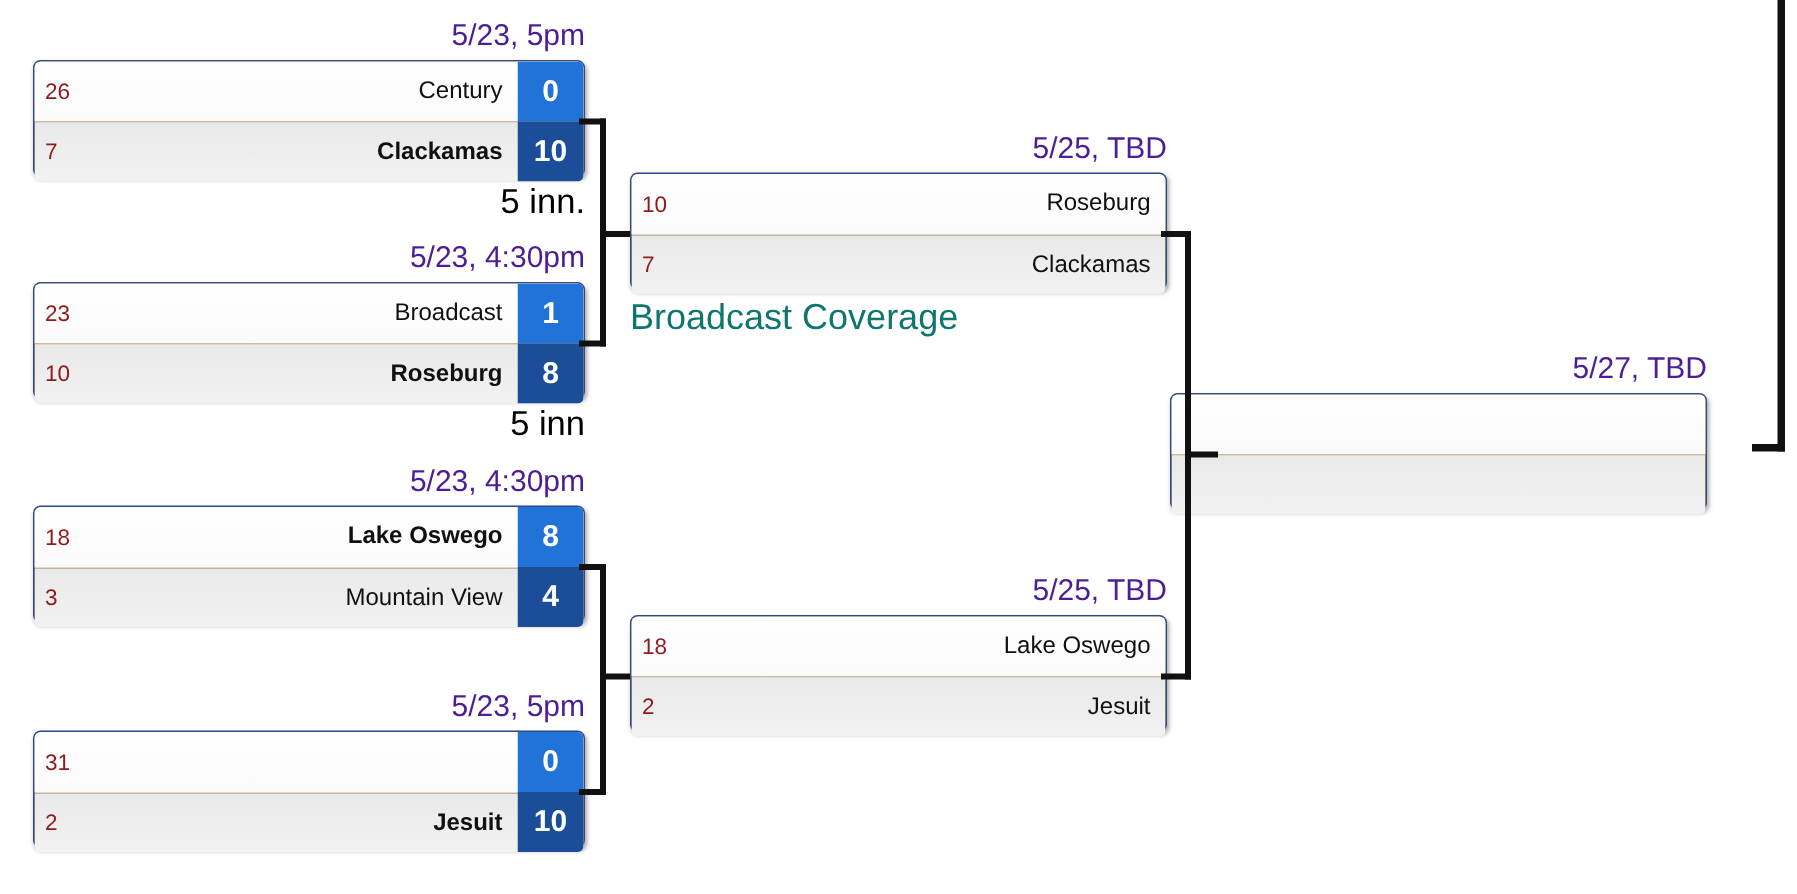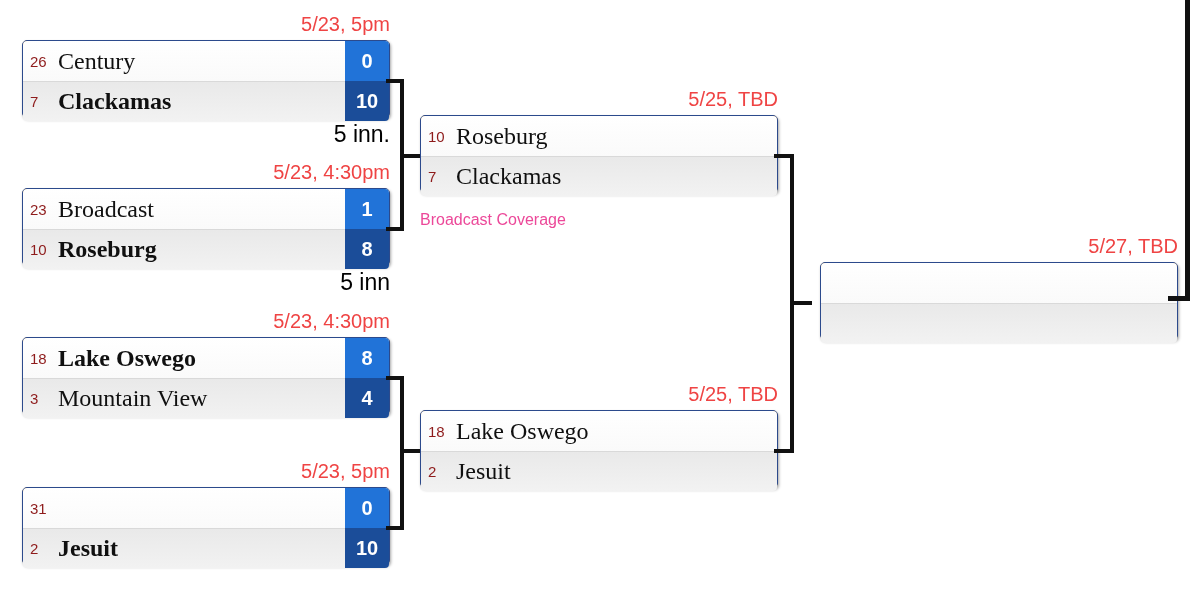--- a/index.html
+++ b/index.html
@@ -9,63 +9,63 @@
     font-family:"Liberation Sans", sans-serif;
   }
 
   .match { position:absolute; }
   #r1m1 { left:22px;  top:10px;  width:368px; }
   #r1m2 { left:22px;  top:158px; width:368px; }
   #r1m3 { left:22px;  top:307px; width:368px; }
   #r1m4 { left:22px;  top:457px; width:368px; }
   #r2m1 { left:420px; top:85px;  width:358px; }
   #r2m2 { left:420px; top:380px; width:358px; }
-  #final{ left:820px; top:232px; width:358px; }
+  #final{ left:780px; top:232px; width:358px; }
 
   .match-date {
     height:30px; line-height:28px; text-align:right;
-    color:#ef4444; font-size:20px;
+    color:#4c1d95; font-size:20px;
   }
   .match-box {
     position:relative; height:78px; box-sizing:border-box;
     border:1px solid #2c4a8c; border-radius:5px;
     background:#a16207;
     box-shadow:1px 2px 3px rgba(0,0,0,0.35);
   }
   .team-row {
     display:flex; align-items:center; height:40px; box-sizing:border-box;
   }
   .team-row.top    { background:linear-gradient(#ffffff,#fafafa); border-radius:4px 4px 0 0; }
   .team-row.bottom { background:linear-gradient(#e9e9e9,#f2f2f2); border-top:1px solid #d9d9d9; border-radius:0 0 4px 4px; height:40px; }
   .seed {
     color:#8e1b1b; font-size:15px; padding-left:7px; min-width:28px;
   }
   .team-name {
-    flex:1; text-align:left; font-size:24px; color:#101010;
-    padding-right:10px; white-space:nowrap;font-family:Liberation Serif, serif;
+    flex:1; text-align:right; font-size:16px; color:#101010;
+    padding-right:10px; white-space:nowrap;
   }
   .has-score .team-name { padding-right:54px; }
   .winner { font-weight:bold; }
 
   .score-col {
     position:absolute; top:0; right:0; width:44px; height:80px;
     border-radius:0 4px 4px 0; overflow:hidden;
   }
   .score {
     width:44px; height:40px; line-height:40px; text-align:center;
     color:#ffffff; font-weight:bold; font-size:20px;
   }
   .score.top    { background:#2173d8; }
   .score.bottom { background:#1b4d99; }
 
   .match-note {
     text-align:right; font-size:23px; color:#000000; margin-top:3px;
   }
   .match-link {
-    font-size:16px; color:#ec4899; margin-top:18px; cursor:pointer;
+    font-size:24px; color:#0f766e; margin-top:5px; cursor:pointer;
     display:inline-block;
   }
 
   .conn { position:absolute; background:#111111; }
   #c1  { left:386px;  top:79px;  width:18px; height:4px; }
   #c2  { left:386px;  top:227px; width:18px; height:4px; }
   #c3  { left:400px;  top:79px;  width:4px;  height:152px; }
   #c4  { left:400px;  top:154px; width:20px; height:4px; }
   #c5  { left:386px;  top:376px; width:18px; height:4px; }
   #c6  { left:386px;  top:526px; width:18px; height:4px; }

